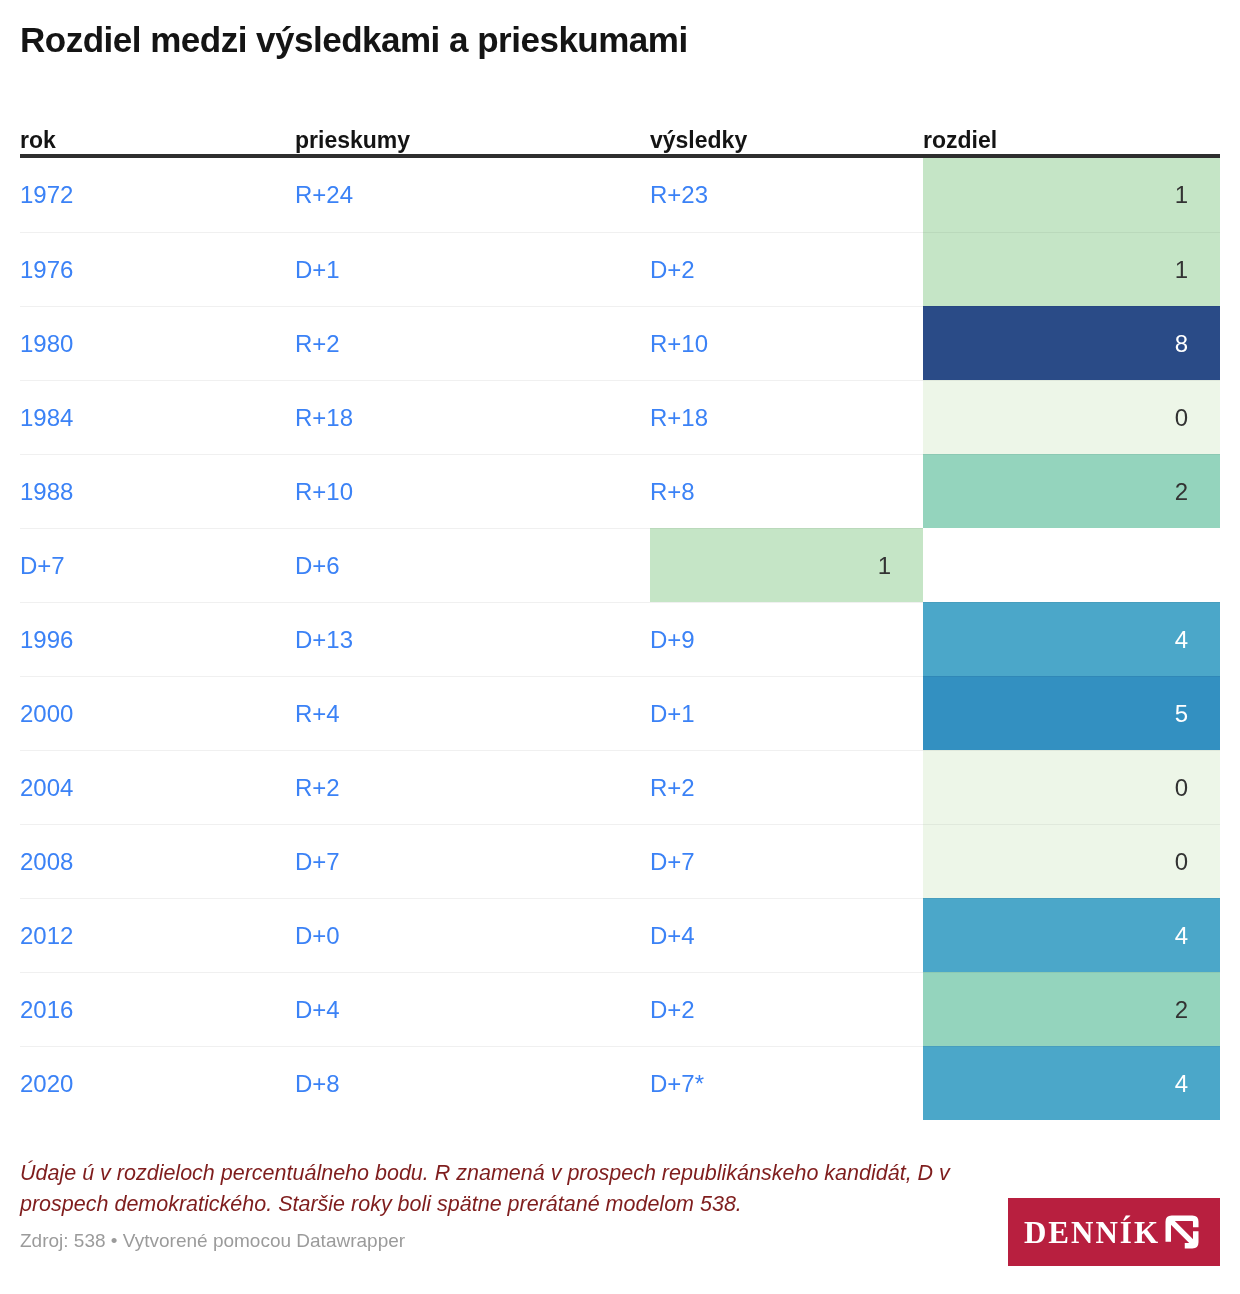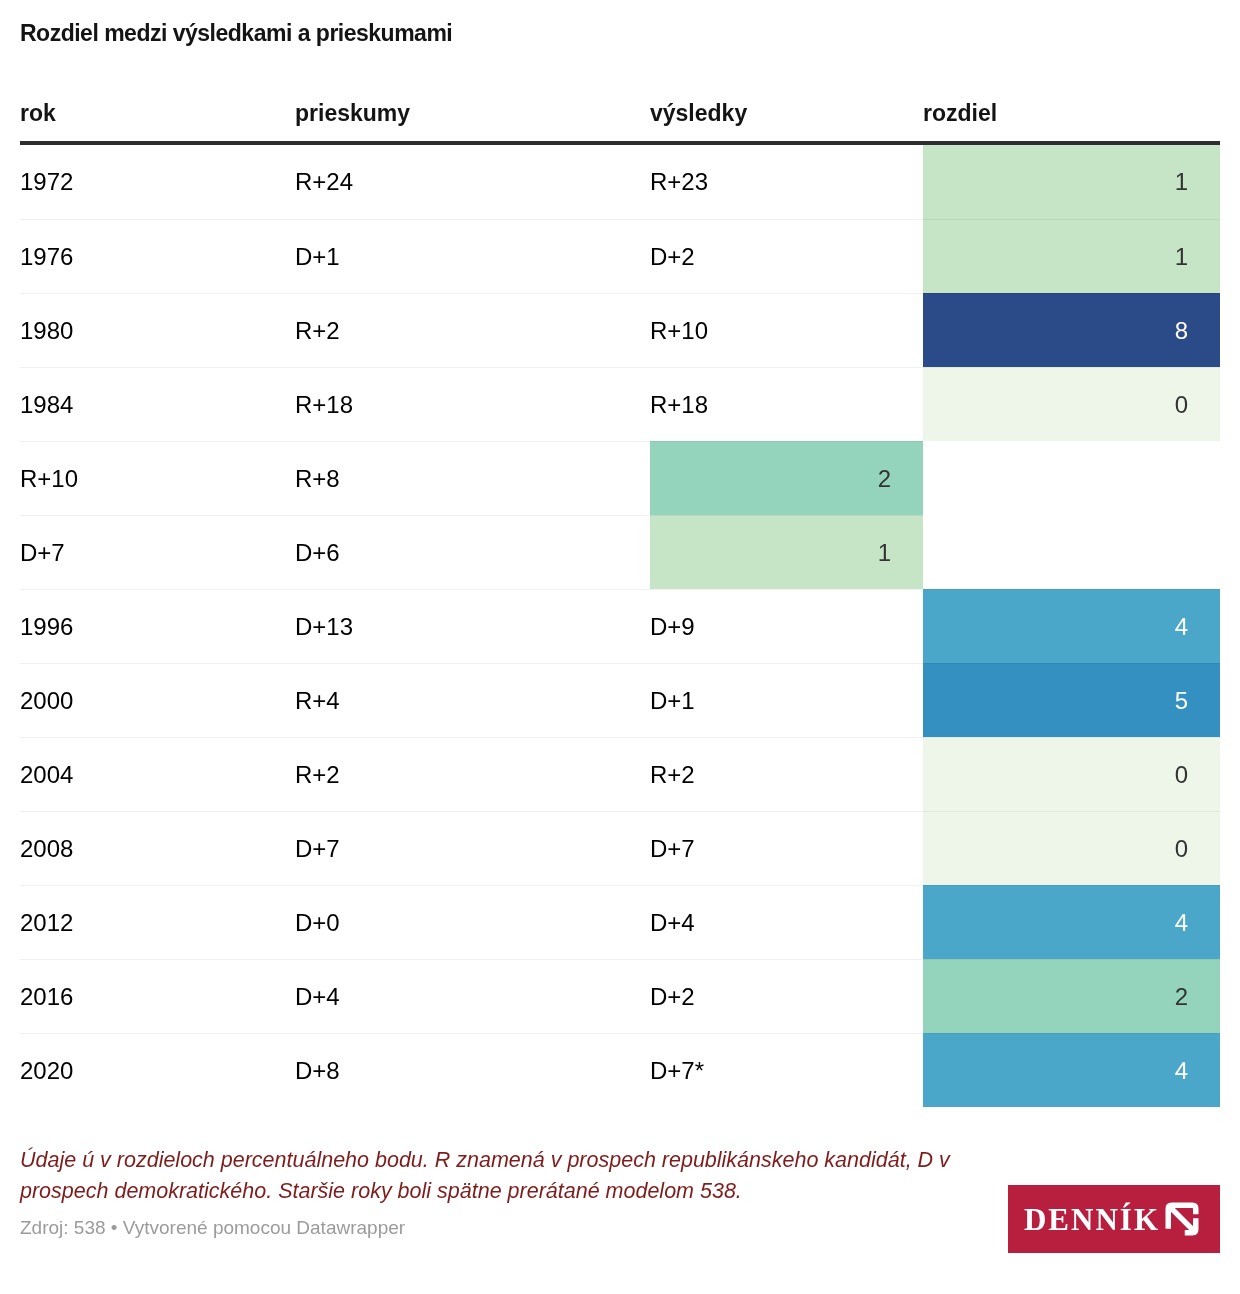--- a/index.html
+++ b/index.html
@@ -8,21 +8,21 @@
     width: 1240px; height: 1294px;
     font-family: "Liberation Sans", "DejaVu Sans", sans-serif;
     color: #333333;
     overflow: hidden;
     position: relative;
   }
   .page { padding: 0 20px; }
 
   .title {
     margin-top: 20px;
-    font-size: 23px;
+    font-size: 35px;
     font-weight: 700;
     letter-spacing: -0.5px;
     color: #141414;
   }
 
   .grid-row {
     display: grid;
     grid-template-columns: 275px 355px 273px 297px;
     width: 1200px;
   }
@@ -31,30 +31,29 @@
     margin-top: 42px;
     height: 56px;
     align-items: end;
     padding-bottom: 0;
     border-bottom: 4px solid #2e2e2e;
   }
   .thead .th {
     font-size: 23px;
     font-weight: 700;
     color: #141414;
-    padding-bottom: 14px;
   }
   .thead .th.right { padding-right: 32px; }
 
   .tbody .row { height: 74px; }
   .tbody .row .cell {
     display: flex;
     align-items: center;
     font-size: 24px;
-    color: #000000;
+    color: #3b82f6;
     border-top: 1px solid rgba(0,0,0,0.06);
   }
   .tbody .row:first-child .cell { border-top: none; }
   .tbody .row .cell.diff {
     justify-content: flex-end;
     padding-right: 32px;
     border-top: 1px solid rgba(0,0,0,0.05);
   }
   .tbody .row:first-child .cell.diff { border-top: none; }
 
@@ -131,20 +130,21 @@
     </div>
 
     <div class="grid-row row">
       <div class="cell">1984</div>
       <div class="cell">R+18</div>
       <div class="cell">R+18</div>
       <div class="cell diff" style="background: rgb(237, 246, 232); color: rgb(51, 51, 51);">0</div>
     </div>
 
     <div class="grid-row row">
+      <div class="cell">1988</div>
       <div class="cell">R+10</div>
       <div class="cell">R+8</div>
       <div class="cell diff" style="background: rgb(148, 212, 189); color: rgb(51, 51, 51);">2</div>
     </div>
 
     <div class="grid-row row">
       <div class="cell">D+7</div>
       <div class="cell">D+6</div>
       <div class="cell diff" style="background: rgb(197, 229, 198); color: rgb(51, 51, 51);">1</div>
     </div>

